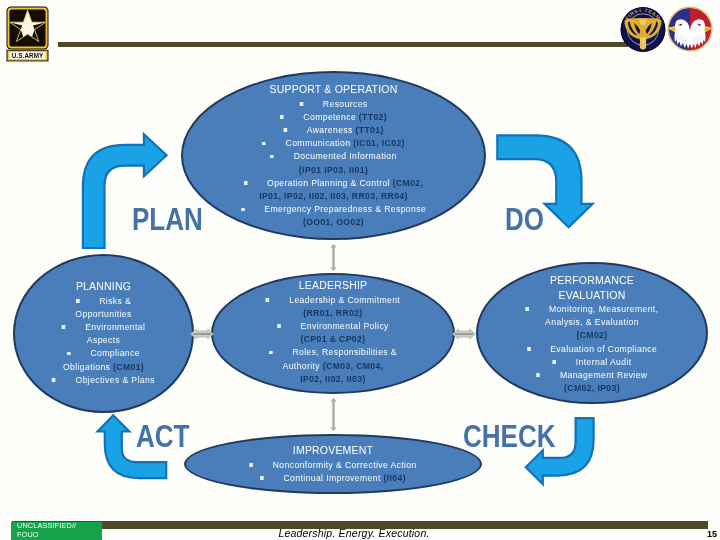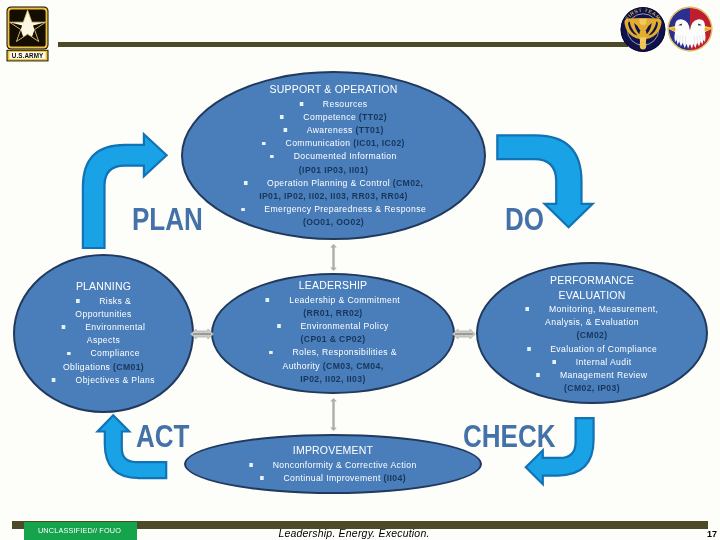--- a/index.html
+++ b/index.html
@@ -1,21 +1,21 @@
 <!DOCTYPE html>
 <html><head>
 <meta charset="utf-8">
 <style>
   html,body{margin:0;padding:0;}
   body{width:720px;height:540px;background:#fdfdfa;overflow:hidden;
        font-family:"Liberation Sans",sans-serif;position:relative;}
   .slide{position:absolute;left:0;top:0;width:720px;height:540px;}
   .olive-top{position:absolute;left:58px;top:42px;width:570px;height:5px;background:#4d4a29;}
   .olive-bot{position:absolute;left:12px;top:521px;width:696px;height:8px;background:#4d4a29;}
-  .green-box{position:absolute;left:24px;top:522px;width:113px;height:18px;background:#15a34c;
+  .green-box{position:absolute;left:11px;top:522px;width:91px;height:18px;background:#15a34c;
              color:#fff;font-size:7.3px;letter-spacing:.15px;font-weight:normal;
              display:flex;align-items:center;justify-content:center;padding:0 8px 2px 6px;
              box-sizing:border-box;}
   .footer-text{position:absolute;left:-6px;top:528px;width:720px;text-align:center;
                font-family:"Liberation Sans",sans-serif;font-style:italic;font-size:10.5px;
                line-height:11px;color:#000;letter-spacing:.2px;}
   .pageno{position:absolute;left:707px;top:529px;font-size:9px;color:#000;font-weight:bold;
           font-family:"Liberation Sans",sans-serif;}
   .ell{position:absolute;border-radius:50%;background:#4a7ebb;border:2px solid #20395c;
        box-sizing:border-box;color:#fff;text-align:center;}
@@ -199,14 +199,14 @@
     </div>
 
   <div class="big" style="left:132px;top:204px;">PLAN</div>
   <div class="big" style="left:505px;top:204px;">DO</div>
   <div class="big" style="left:136px;top:421px;">ACT</div>
   <div class="big" style="left:463px;top:421px;">CHECK</div>
 
   <div class="olive-bot"></div>
   <div class="green-box">UNCLASSIFIED// FOUO</div>
   <div class="footer-text">Leadership. Energy. Execution.</div>
-  <div class="pageno">17</div>
+  <div class="pageno">15</div>
 </div>
 
 </body></html>

